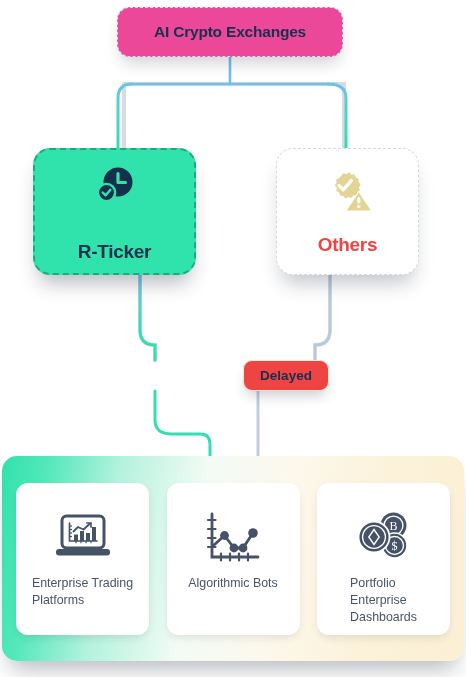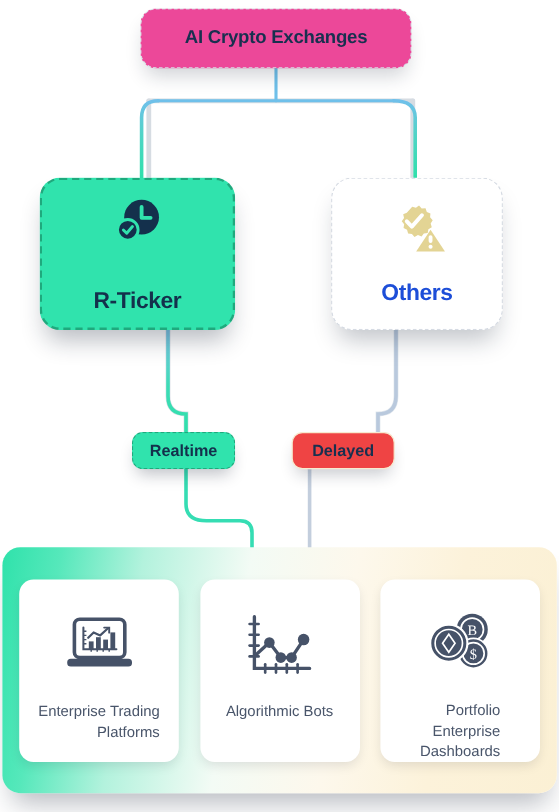--- a/index.html
+++ b/index.html
@@ -80,21 +80,21 @@
     width: 143px;
     height: 127px;
     background: #ffffff;
     border: 1.6px dashed #d6dbe3;
     border-radius: 17px;
     box-shadow: 0 14px 20px -6px rgba(20,30,50,0.26);
   }
   .card-others .label {
     font-size: 19px;
     font-weight: bold;
-    color: #1d4ed8;
+    color: #ef4444;
     margin-top: 12px;
     letter-spacing: -0.3px;
   }
 
   .pill {
     position: absolute;
     box-sizing: border-box;
     display: flex;
     align-items: center;
     justify-content: center;
@@ -167,25 +167,25 @@
     justify-content: flex-start;
     padding-top: 26px;
   }
   .outcome-icon {
     height: 56px;
     display: flex;
     align-items: center;
     justify-content: center;
   }
   .outcome-label {
-    margin-top: 20px;
+    margin-top: 10px;
     font-size: 12.4px;
     line-height: 17px;
     color: #49556a;
-    text-align: right;
+    text-align: left;
     padding: 0 10px;
     white-space: pre-line;
   }
 </style>
 </head>
 <body>
 
 <div id="stage">
 
   <svg id="wires" viewBox="0 0 466 677" width="466" height="677">
@@ -265,23 +265,20 @@
         <path d="M17.0 17.4 L21.2 21.8 L29.6 12.4" stroke="#ffffff" stroke-width="3.3" fill="none" stroke-linecap="round" stroke-linejoin="round"></path>
         <g fill="#ffffff">
           <rect x="35.2" y="29.0" width="3.2" height="6.4" rx="1.6"></rect>
           <circle cx="36.8" cy="38.6" r="1.7"></circle>
         </g>
       </svg>
     </span>
     <span class="label">Others</span>
   </div>
 
-  <div class="pill pill-realtime">
-    <span class="label">Realtime</span>
-  </div>
   <div class="pill pill-delayed">
     <span class="label">Delayed</span>
   </div>
 
   <div class="outcomes">
 
     <div class="outcome-card">
       <div class="outcome-icon">
         <svg width="62" height="50" viewBox="0 0 62 50">
           <rect x="10" y="4" width="42" height="32" rx="4.5" fill="none" stroke="#465268" stroke-width="3"></rect>

